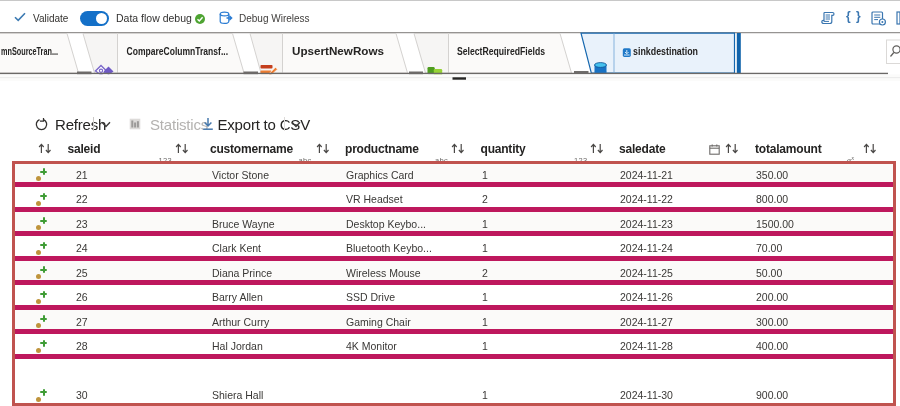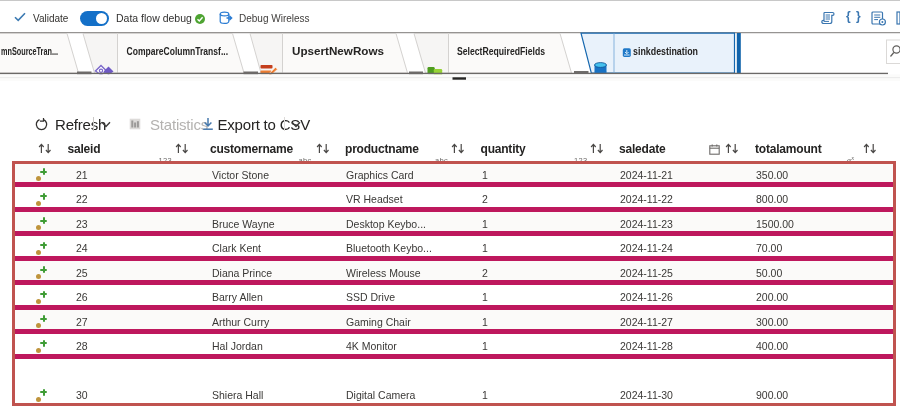--- a/index.html
+++ b/index.html
@@ -329,20 +329,19 @@
         <span class="cell c6">400.00</span>
     </div>
     <div class="row" style="top:219px">
       <span class="mark">
           <span class="dot"></span>
           <span class="ph"></span>
           <span class="pv"></span>
         </span>
       <span class="cell c1">30</span>
         <span class="cell c2">Shiera Hall</span>
-        <span class="cell c3">Digital Camera</span>
         <span class="cell c4">1</span>
         <span class="cell c5">2024-11-30</span>
         <span class="cell c6">900.00</span>
     </div>
   </div>
 
 </div>
 
 </body></html>

